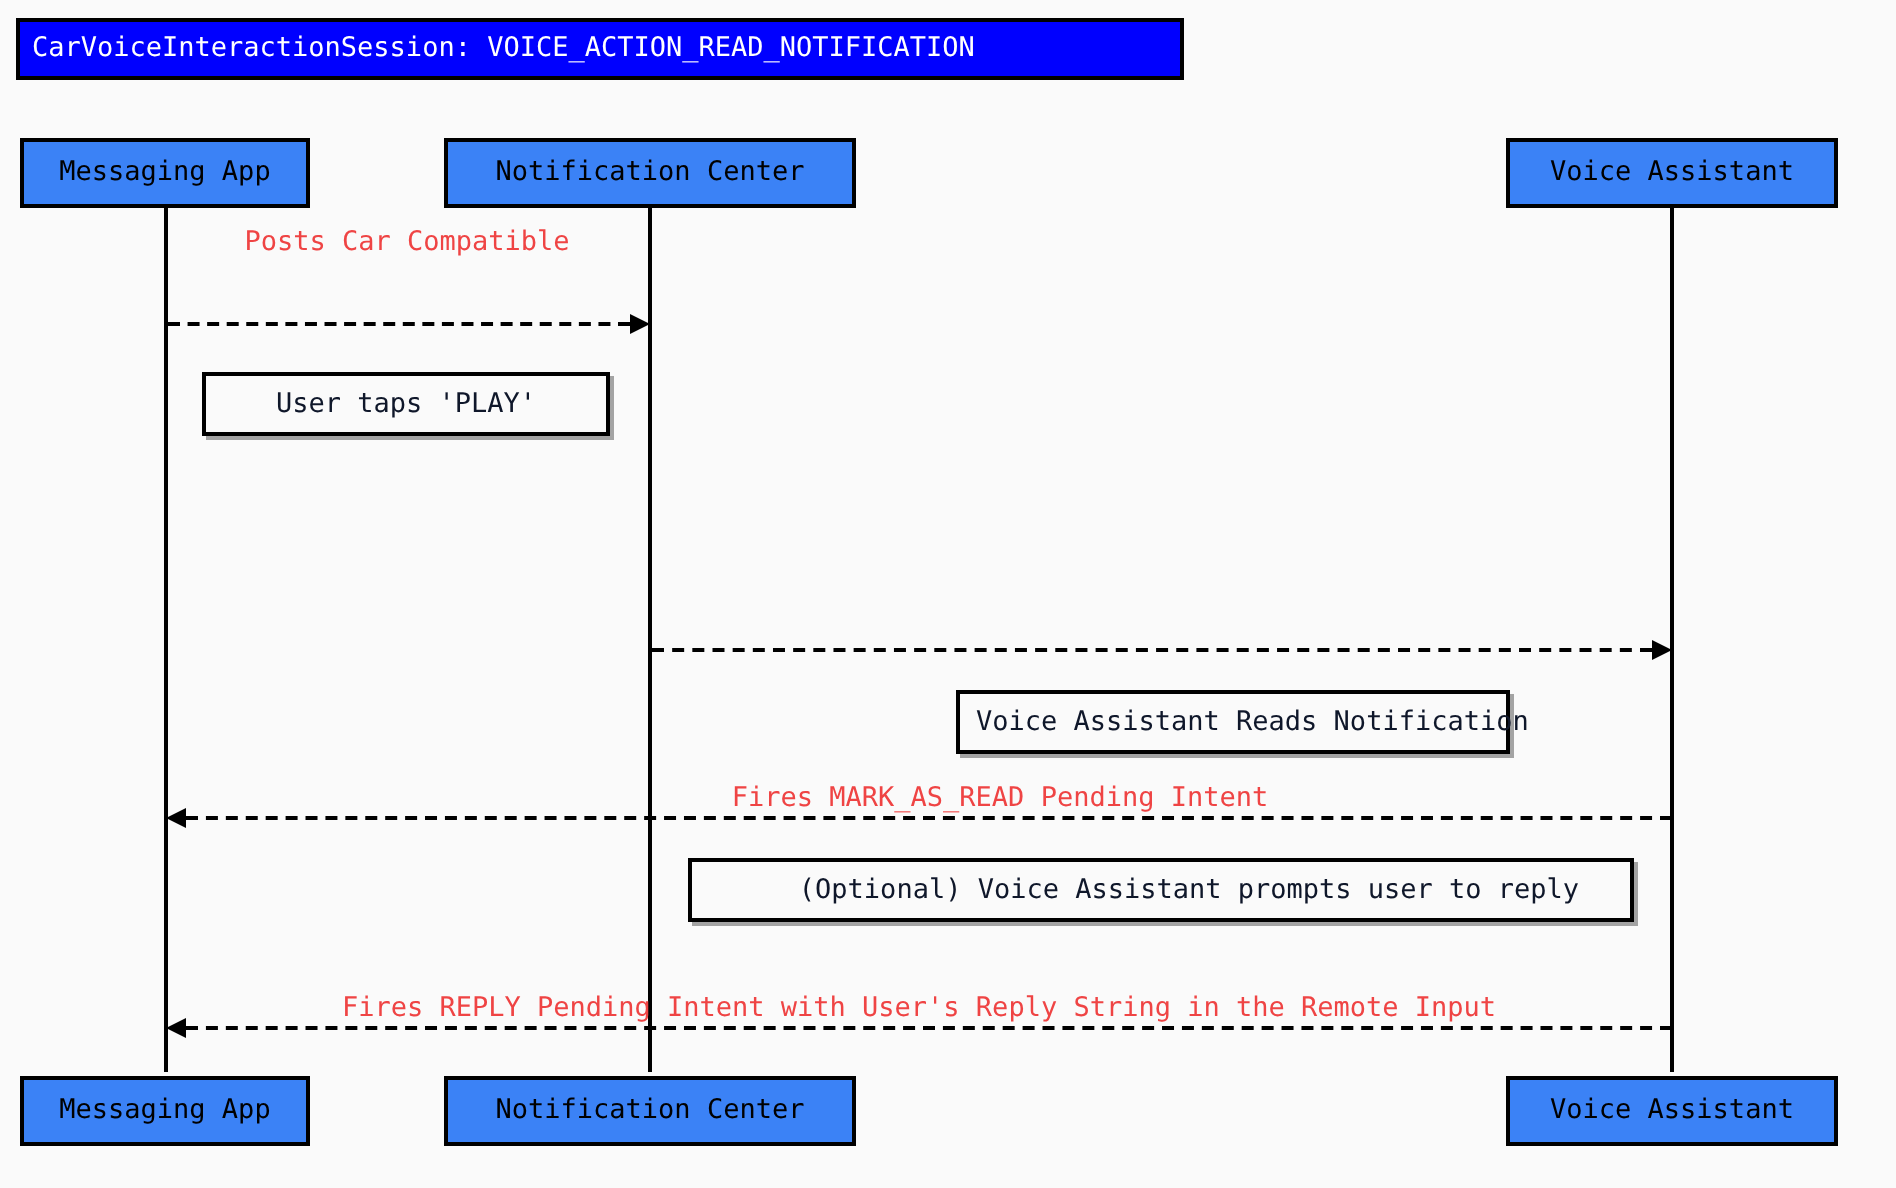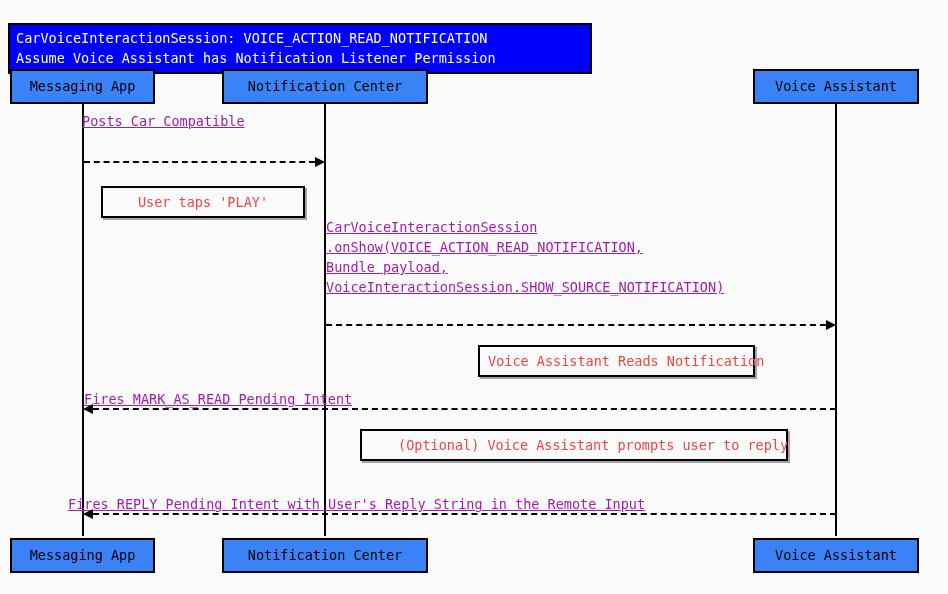--- a/index.html
+++ b/index.html
@@ -20,21 +20,21 @@
     position: absolute;
     left: 0; top: 0;
     width: 948px;
     height: 594px;
   }
 
   
   .title-banner {
     position: absolute;
     left: 8px;
-    top: 23px;
+    top: 9px;
     width: 584px;
     box-sizing: border-box;
     background: #0000ff;
     border: 2px solid #000000;
     padding: 3px 6px 4px 6px;
     color: #ffffff;
     font-size: 13.5px;
     line-height: 20px;
     white-space: pre;
     letter-spacing: 0px;
@@ -80,73 +80,72 @@
   .arrow-head.left {
     border-right: 10px solid #000000;
   }
 
   
   .msg-label {
     position: absolute;
     font-size: 13.5px;
     line-height: 20px;
     white-space: pre;
-    color: #a21caf;
-    text-decoration: underline;
+    text-align: center;
+    color: #ef4444;
   }
 
   
   .note {
     position: absolute;
     box-sizing: border-box;
     background: #fafafa;
     border: 2px solid #000000;
     box-shadow: 2px 2px 0 0 rgba(0,0,0,0.35);
     font-size: 13.5px;
     line-height: 20px;
     white-space: pre;
     text-align: center;
     padding: 4px 8px;
-    color: #ef4444;
+    color: #0f172a;
   }
 </style>
 </head>
 <body>
 
 <div id="diagram">
 
-  <div class="title-banner"><span>CarVoiceInteractionSession: VOICE_ACTION_READ_NOTIFICATION</span><br><span>Assume Voice Assistant has Notification Listener Permission</span></div>
+  <div class="title-banner"><span>CarVoiceInteractionSession: VOICE_ACTION_READ_NOTIFICATION</span><br></div>
 
   <div class="lifeline" style="left:82px; top:104px; height:432px;"></div>
   <div class="lifeline" style="left:324px; top:104px; height:432px;"></div>
   <div class="lifeline" style="left:835px; top:104px; height:432px;"></div>
 
   <div class="participant" style="left:10px; top:69px; width:145px;">Messaging App</div>
   <div class="participant" style="left:222px; top:69px; width:206px;">Notification Center</div>
   <div class="participant" style="left:753px; top:69px; width:166px;">Voice Assistant</div>
 
   <div class="msg-label" style="left:82px; top:111px; width:243px;"><span>Posts Car Compatible</span><br></div>
   <div class="msg-line" style="left:84px; top:161px; width:231px;"></div>
   <div class="arrow-head right" style="left:315px; top:157px;"></div>
 
   <div class="note" style="left:101px; top:186px; width:204px;"><span>User taps 'PLAY'</span><br></div>
 
-  <div class="msg-label" style="left:326px; top:217px; width:510px;"><span>CarVoiceInteractionSession</span><br><span>.onShow(VOICE_ACTION_READ_NOTIFICATION,</span><br><span>Bundle payload,</span><br><span>VoiceInteractionSession.SHOW_SOURCE_NOTIFICATION)</span></div>
   <div class="msg-line" style="left:326px; top:324px; width:500px;"></div>
   <div class="arrow-head right" style="left:826px; top:320px;"></div>
 
   <div class="note" style="left:478px; top:345px; width:277px;"><span>Voice Assistant Reads Notification</span></div>
 
-  <div class="msg-label" style="left:84px; top:389px; width:856px;"><span>Fires MARK_AS_READ Pending Intent</span></div>
+  <div class="msg-label" style="left:72px; top:389px; width:856px;"><span>Fires MARK_AS_READ Pending Intent</span></div>
   <div class="msg-line" style="left:93px; top:408px; width:743px;"></div>
   <div class="arrow-head left" style="left:83px; top:404px;"></div>
 
-  <div class="note" style="left:360px; top:429px; width:428px;padding-left:36px;"><span>(Optional) Voice Assistant prompts user to reply</span><br></div>
+  <div class="note" style="left:344px; top:429px; width:473px;padding-left:36px;"><span>(Optional) Voice Assistant prompts user to reply</span><br></div>
 
-  <div class="msg-label" style="left:68px; top:494px; width:751px;"><span>Fires REPLY Pending Intent with User's Reply String in the Remote Input</span></div>
+  <div class="msg-label" style="left:84px; top:494px; width:751px;"><span>Fires REPLY Pending Intent with User's Reply String in the Remote Input</span></div>
   <div class="msg-line" style="left:93px; top:513px; width:743px;"></div>
   <div class="arrow-head left" style="left:83px; top:509px;"></div>
 
   <div class="participant" style="left:10px; top:538px; width:145px;">Messaging App</div>
   <div class="participant" style="left:222px; top:538px; width:206px;">Notification Center</div>
   <div class="participant" style="left:753px; top:538px; width:166px;">Voice Assistant</div>
 
 </div>
 
 </body></html>

